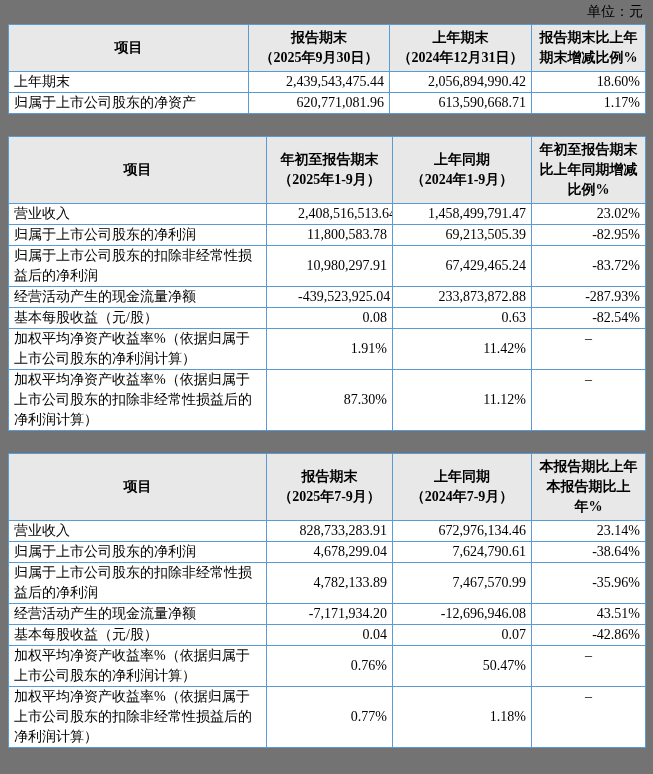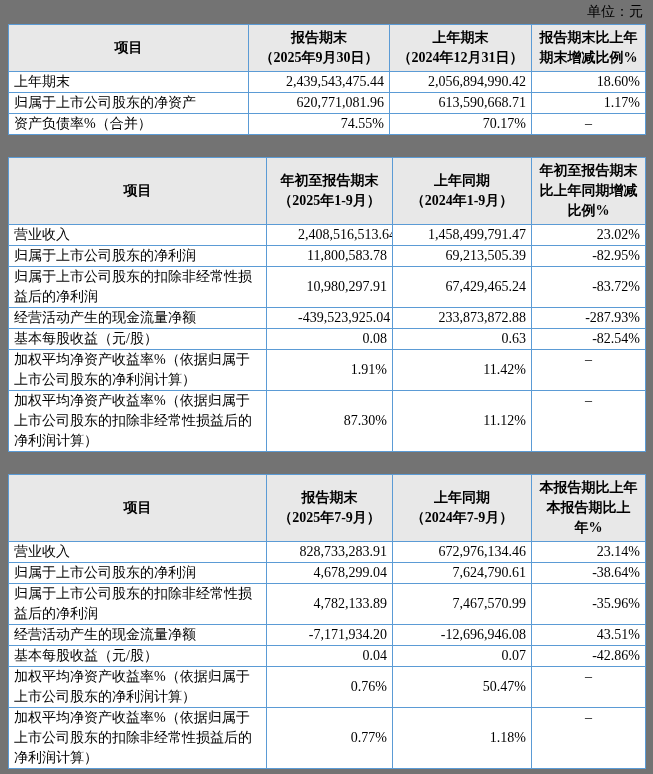--- a/index.html
+++ b/index.html
@@ -90,26 +90,20 @@
           <td class="num">2,439,543,475.44</td>
           <td class="num">2,056,894,990.42</td>
           <td class="num">18.60%</td>
         </tr>
         <tr>
           <td class="label">归属于上市公司股东的净资产</td>
           <td class="num">620,771,081.96</td>
           <td class="num">613,590,668.71</td>
           <td class="num">1.17%</td>
         </tr>
-        <tr>
-          <td class="label">资产负债率%（合并）</td>
-          <td class="num">74.55%</td>
-          <td class="num">70.17%</td>
-          <td class="dash">–</td>
-        </tr>
       </tbody>
     </table>
 
   <table class="fin-table">
       <colgroup>
         <col style="width: 258px;">
         <col style="width: 126px;">
         <col style="width: 139px;">
         <col style="width: 114px;">
       </colgroup>

